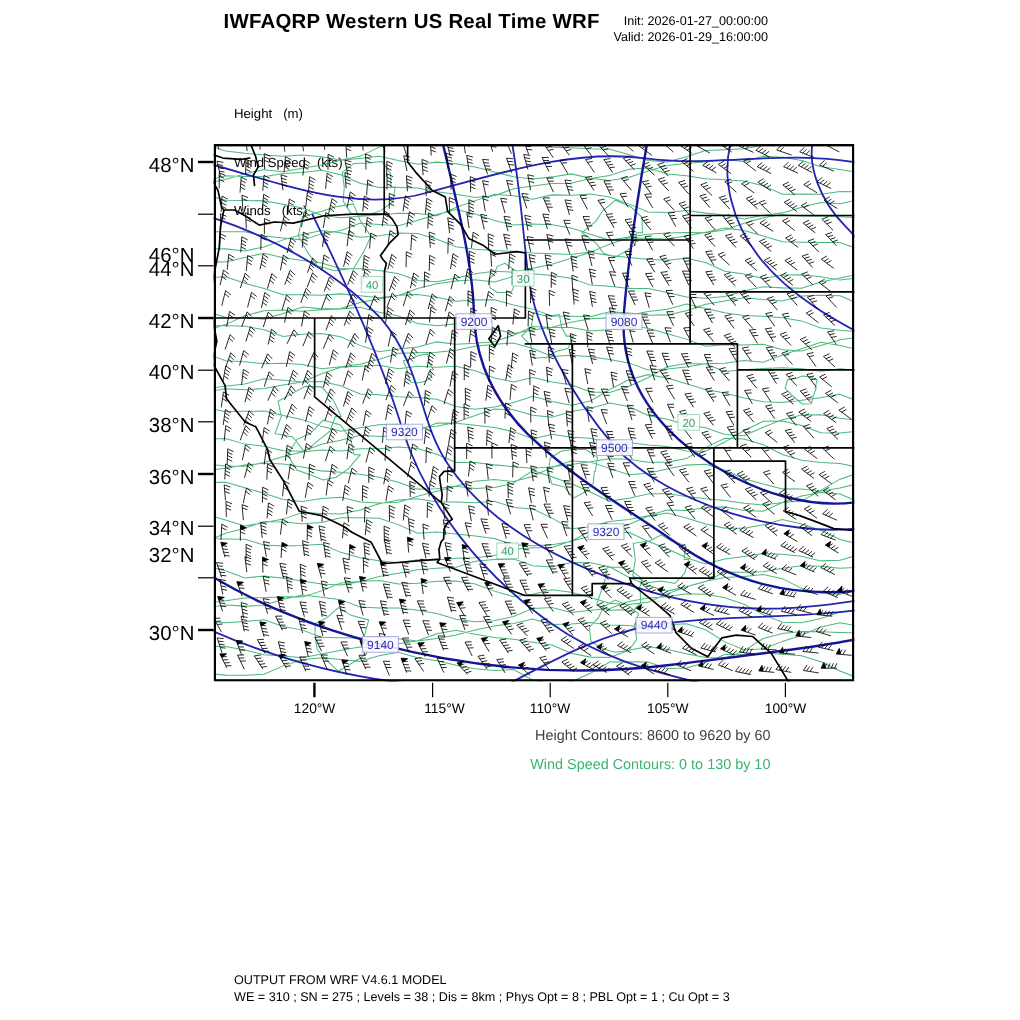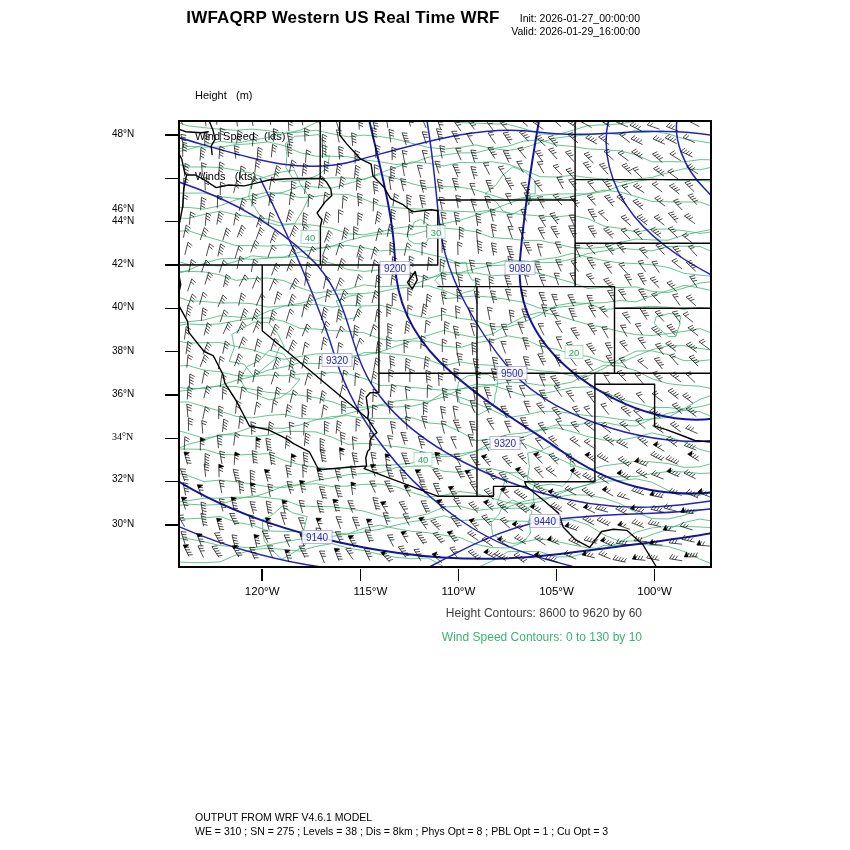--- a/index.html
+++ b/index.html
@@ -8,21 +8,21 @@
   .title{position:absolute;left:178px;top:8px;width:330px;text-align:center;
          font-size:17px;font-weight:bold;letter-spacing:.2px;}
   .init-block{position:absolute;right:140px;top:12px;text-align:right;
               font-size:10.5px;line-height:13px;}
   .init-line{font-weight:normal;}
   .legend{position:absolute;left:195px;top:62px;font-size:11px;line-height:13.5px;
           white-space:pre;}
   .map{position:absolute;left:178px;top:120px;width:534px;height:448px;}
   .map svg{display:block;}
   .lat-tick,.lon-tick{position:absolute;background:#000;}
-  .lat-label{position:absolute;width:50px;text-align:left;font-size:10px;}
+  .lat-label{position:absolute;width:50px;text-align:right;font-size:17px;}
   .lon-label{position:absolute;width:54px;text-align:center;font-size:11.5px;}
   .hc-note{position:absolute;right:138px;top:606px;font-size:12px;font-weight:500;}
   .wc-note{position:absolute;right:138px;top:630px;font-size:12px;font-weight:500;}
   .f1{position:absolute;left:195px;top:811px;font-size:10.5px;}
   .f2{position:absolute;left:195px;top:825px;font-size:10.5px;}
 </style>
 </head>
 <body>
 
 <div class="page">
@@ -129,23 +129,23 @@
     <div class="lat-label" style="left: 112px; top: 214.6px;">44°N</div>
     <div class="lat-tick" style="left: 165px; top: 264.2px; width: 13px; height: 1.5px;"></div>
     <div class="lat-label" style="left: 112px; top: 258px;">42°N</div>
     <div class="lat-tick" style="left: 165px; top: 307.6px; width: 13px; height: 1.5px;"></div>
     <div class="lat-label" style="left: 112px; top: 301.3px;">40°N</div>
     <div class="lat-tick" style="left: 165px; top: 350.9px; width: 13px; height: 1.5px;"></div>
     <div class="lat-label" style="left: 112px; top: 344.7px;">38°N</div>
     <div class="lat-tick" style="left: 165px; top: 394.2px; width: 13px; height: 1.5px;"></div>
     <div class="lat-label" style="left: 112px; top: 388px;">36°N</div>
     <div class="lat-tick" style="left: 165px; top: 437.6px; width: 13px; height: 1.5px;"></div>
-    <div class="lat-label" style="left: 112px; top: 431.3px; font-family: Liberation Serif, serif;">34°N</div>
+    <div class="lat-label" style="left: 112px; top: 431.3px;">34°N</div>
     <div class="lat-tick" style="left: 165px; top: 480.9px; width: 13px; height: 1.5px;"></div>
-    <div class="lat-label" style="left: 112px; top: 473px;">32°N</div>
+    <div class="lat-label" style="left: 112px; top: 453px;">32°N</div>
     <div class="lat-tick" style="left: 165px; top: 524.3px; width: 13px; height: 1.5px;"></div>
     <div class="lat-label" style="left: 112px; top: 518px;">30°N</div>
     <div class="lon-tick" style="left: 261.4px; top: 569px; width: 1.5px; height: 12px;"></div>
     <div class="lon-label" style="left: 235.2px; top: 585px;">120°W</div>
     <div class="lon-tick" style="left: 359.5px; top: 569px; width: 1.5px; height: 12px;"></div>
     <div class="lon-label" style="left: 333.3px; top: 585px; text-align: right;">115°W</div>
     <div class="lon-tick" style="left: 457.6px; top: 569px; width: 1.5px; height: 12px;"></div>
     <div class="lon-label" style="left: 431.4px; top: 585px;">110°W</div>
     <div class="lon-tick" style="left: 555.7px; top: 569px; width: 1.5px; height: 12px;"></div>
     <div class="lon-label" style="left: 529.5px; top: 585px;">105°W</div>

